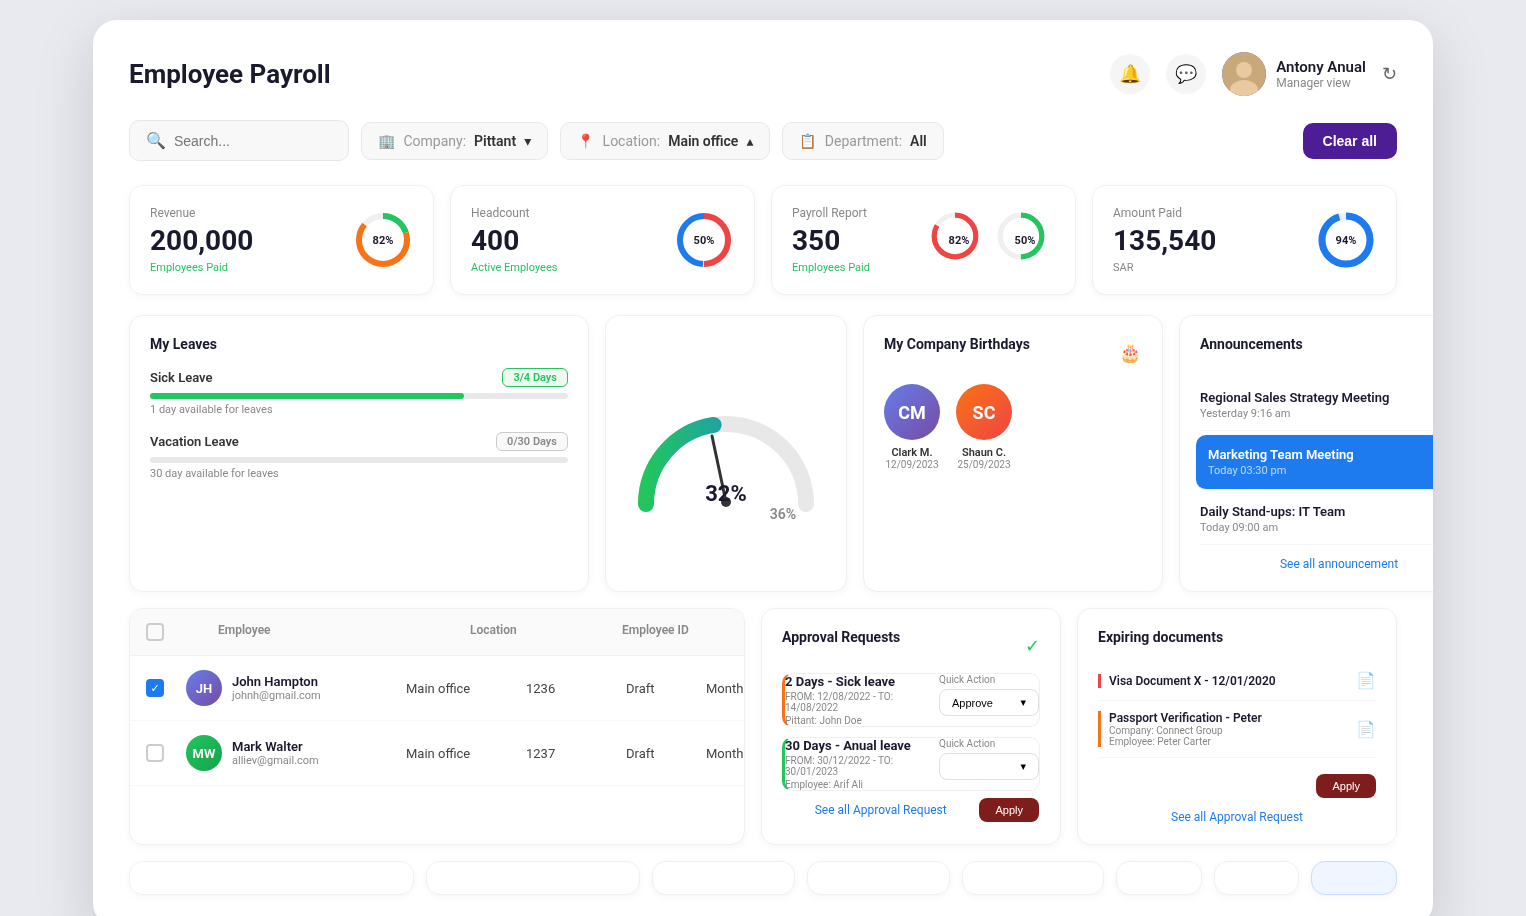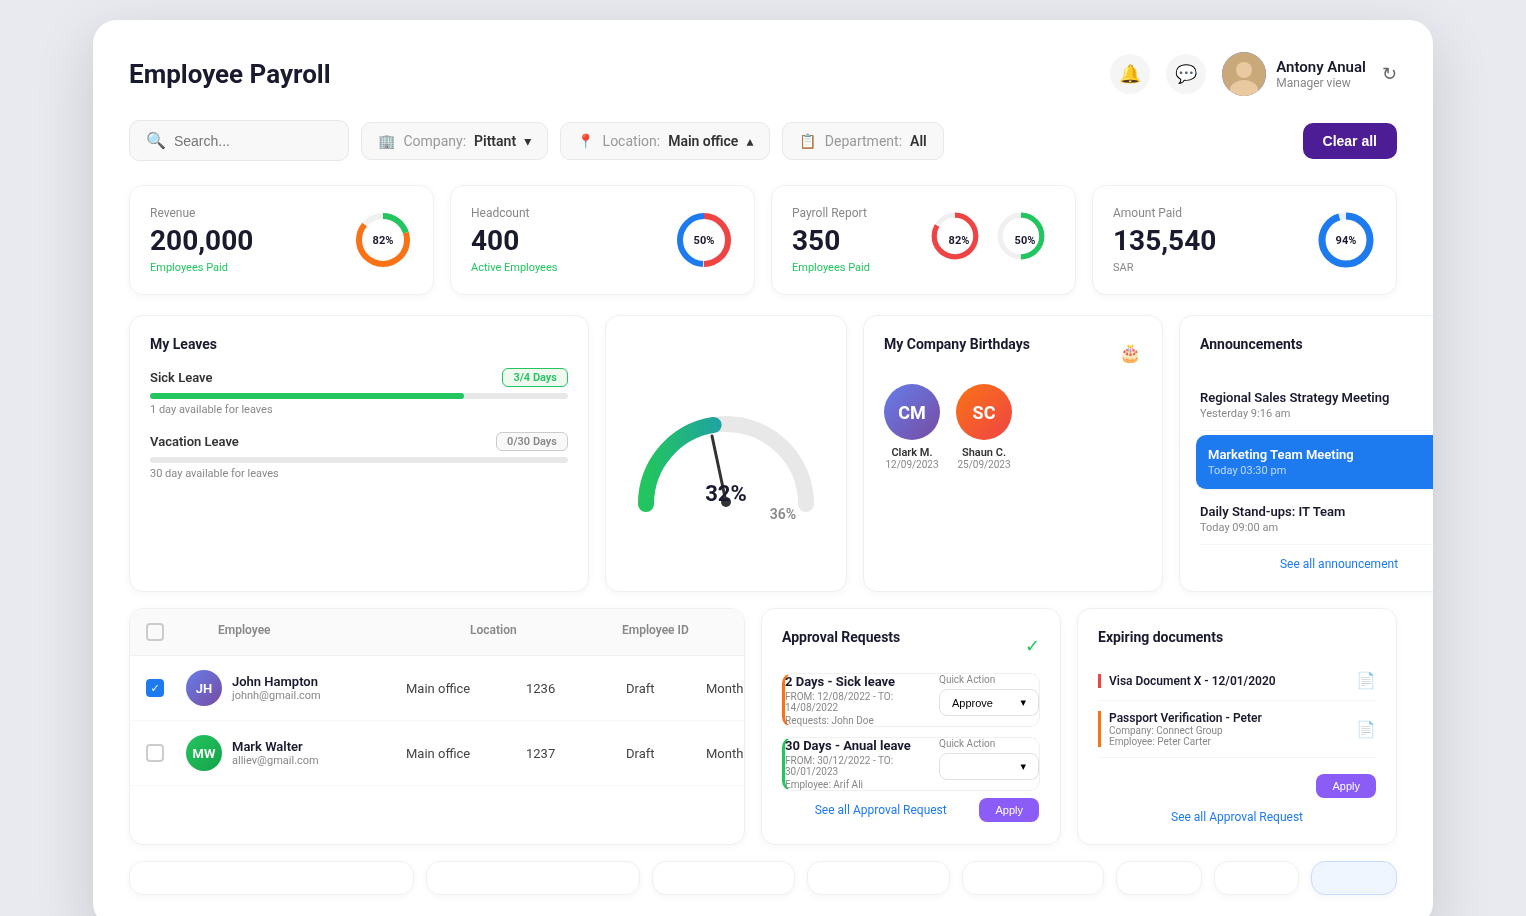--- a/index.html
+++ b/index.html
@@ -314,21 +314,21 @@
       padding: 6px 12px;
       font-size: 11px;
       cursor: pointer;
       display: flex;
       align-items: center;
       justify-content: space-between;
       gap: 8px;
       min-width: 100px;
     }
     .apply-btn {
-      background: #8b5cf6;
+      background: #7f1d1d;
       color: white;
       border: none;
       border-radius: 8px;
       padding: 6px 16px;
       font-size: 11px;
       cursor: pointer;
       float: right;
       margin-top: 8px;
     }
     .doc-item {
@@ -637,21 +637,21 @@
       <div style="display:flex;align-items:center;justify-content:space-between;margin-bottom:12px;">
         <div class="card-title">Approval Requests</div>
         <span style="color:#22c55e;font-size:18px;">✓</span>
       </div>
 
       <div class="approval-item" style="border-left:3px solid #f97316;">
         <div class="approval-header">
           <div>
             <div class="approval-title">2 Days - Sick leave</div>
             <div class="approval-meta">FROM: 12/08/2022 - TO: 14/08/2022</div>
-            <div class="approval-meta">Requests: John Doe</div>
+            <div class="approval-meta">Pittant: John Doe</div>
           </div>
           <div>
             <div style="font-size:10px;color:#888;margin-bottom:4px;">Quick Action</div>
             <button class="quick-action-btn">
               <span>Approve</span>
               <span>▾</span>
             </button>
           </div>
         </div>
       </div>

